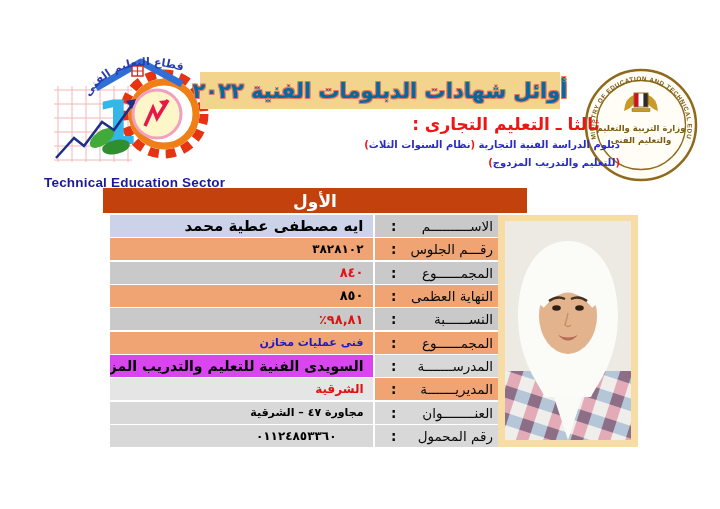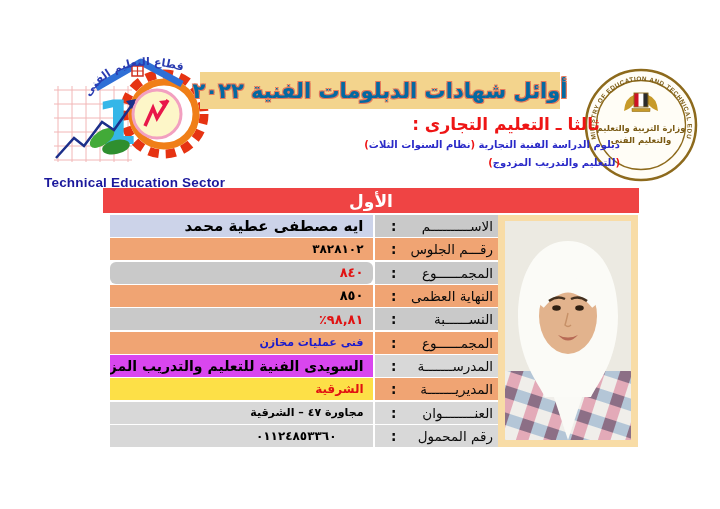--- a/index.html
+++ b/index.html
@@ -31,22 +31,22 @@
   }
   .diploma-line{
     position:absolute;left:140px;width:480px;text-align:right;direction:rtl;
     font-size:10px;font-weight:bold;color:#2a2ac8;white-space:nowrap;
   }
   .diploma-line .paren{color:#ee1515;}
   #diploma-line-1{top:139px;}
   #diploma-line-2{top:157px;}
   
   .rank-banner{
-    position:absolute;left:103px;top:188px;width:536px;height:25px;
-    background:#ef4444;color:#ffffff;font-size:17px;font-weight:bold;
+    position:absolute;left:103px;top:188px;width:424px;height:25px;
+    background:#c2410c;color:#ffffff;font-size:17px;font-weight:bold;
     display:flex;align-items:center;justify-content:center;direction:rtl;
   }
   
   .info-table{
     position:absolute;left:110px;top:215px;width:388px;height:232px;
     display:flex;flex-direction:column;gap:1.5px;direction:rtl;
   }
   .row{flex:1;display:flex;gap:2.5px;direction:rtl;min-height:0;}
   .cell-label{
     width:102px;flex:none;display:flex;justify-content:space-between;align-items:center;
@@ -162,21 +162,21 @@
         <span>رقـــم الجلوس</span>
         <span class="colon">:</span>
       </div>
       <div class="cell-value" style="background: rgb(240, 164, 115); color: rgb(0, 0, 0); font-size: 12px;">٣٨٢٨١٠٢</div>
     </div>
     <div class="row">
       <div class="cell-label" style="background: rgb(201, 201, 201);">
         <span>المجمــــــوع</span>
         <span class="colon">:</span>
       </div>
-      <div class="cell-value" style="background: rgb(201, 201, 201); color: rgb(225, 18, 18); font-size: 13px; border-radius: 6px;">٨٤٠</div>
+      <div class="cell-value" style="background: rgb(201, 201, 201); color: rgb(225, 18, 18); font-size: 13px;">٨٤٠</div>
     </div>
     <div class="row">
       <div class="cell-label" style="background: rgb(240, 164, 115);">
         <span>النهاية العظمى</span>
         <span class="colon">:</span>
       </div>
       <div class="cell-value" style="background: rgb(240, 164, 115); color: #000000; font-size: 13px;">٨٥٠</div>
     </div>
     <div class="row">
       <div class="cell-label" style="background: rgb(201, 201, 201);">
@@ -197,21 +197,21 @@
         <span>المدرســـــــة</span>
         <span class="colon">:</span>
       </div>
       <div class="cell-value" style="background: #d946ef; color: rgb(0, 0, 0); font-size: 14px;">السويدى الفنية للتعليم والتدريب المزدوج</div>
     </div>
     <div class="row">
       <div class="cell-label" style="background: rgb(240, 164, 115);">
         <span>المديريـــــــة</span>
         <span class="colon">:</span>
       </div>
-      <div class="cell-value" style="background: #fde047; color: rgb(225, 18, 18); font-size: 12px;">الشرقية</div>
+      <div class="cell-value" style="background: #e5e5e5; color: rgb(225, 18, 18); font-size: 12px;">الشرقية</div>
     </div>
     <div class="row">
       <div class="cell-label" style="background: rgb(216, 216, 216);">
         <span>العنــــــــوان</span>
         <span class="colon">:</span>
       </div>
       <div class="cell-value" style="background: rgb(216, 216, 216); color: rgb(0, 0, 0); font-size: 11px;">مجاورة ٤٧ – الشرقية</div>
     </div>
     <div class="row">
       <div class="cell-label" style="background: rgb(216, 216, 216);">

